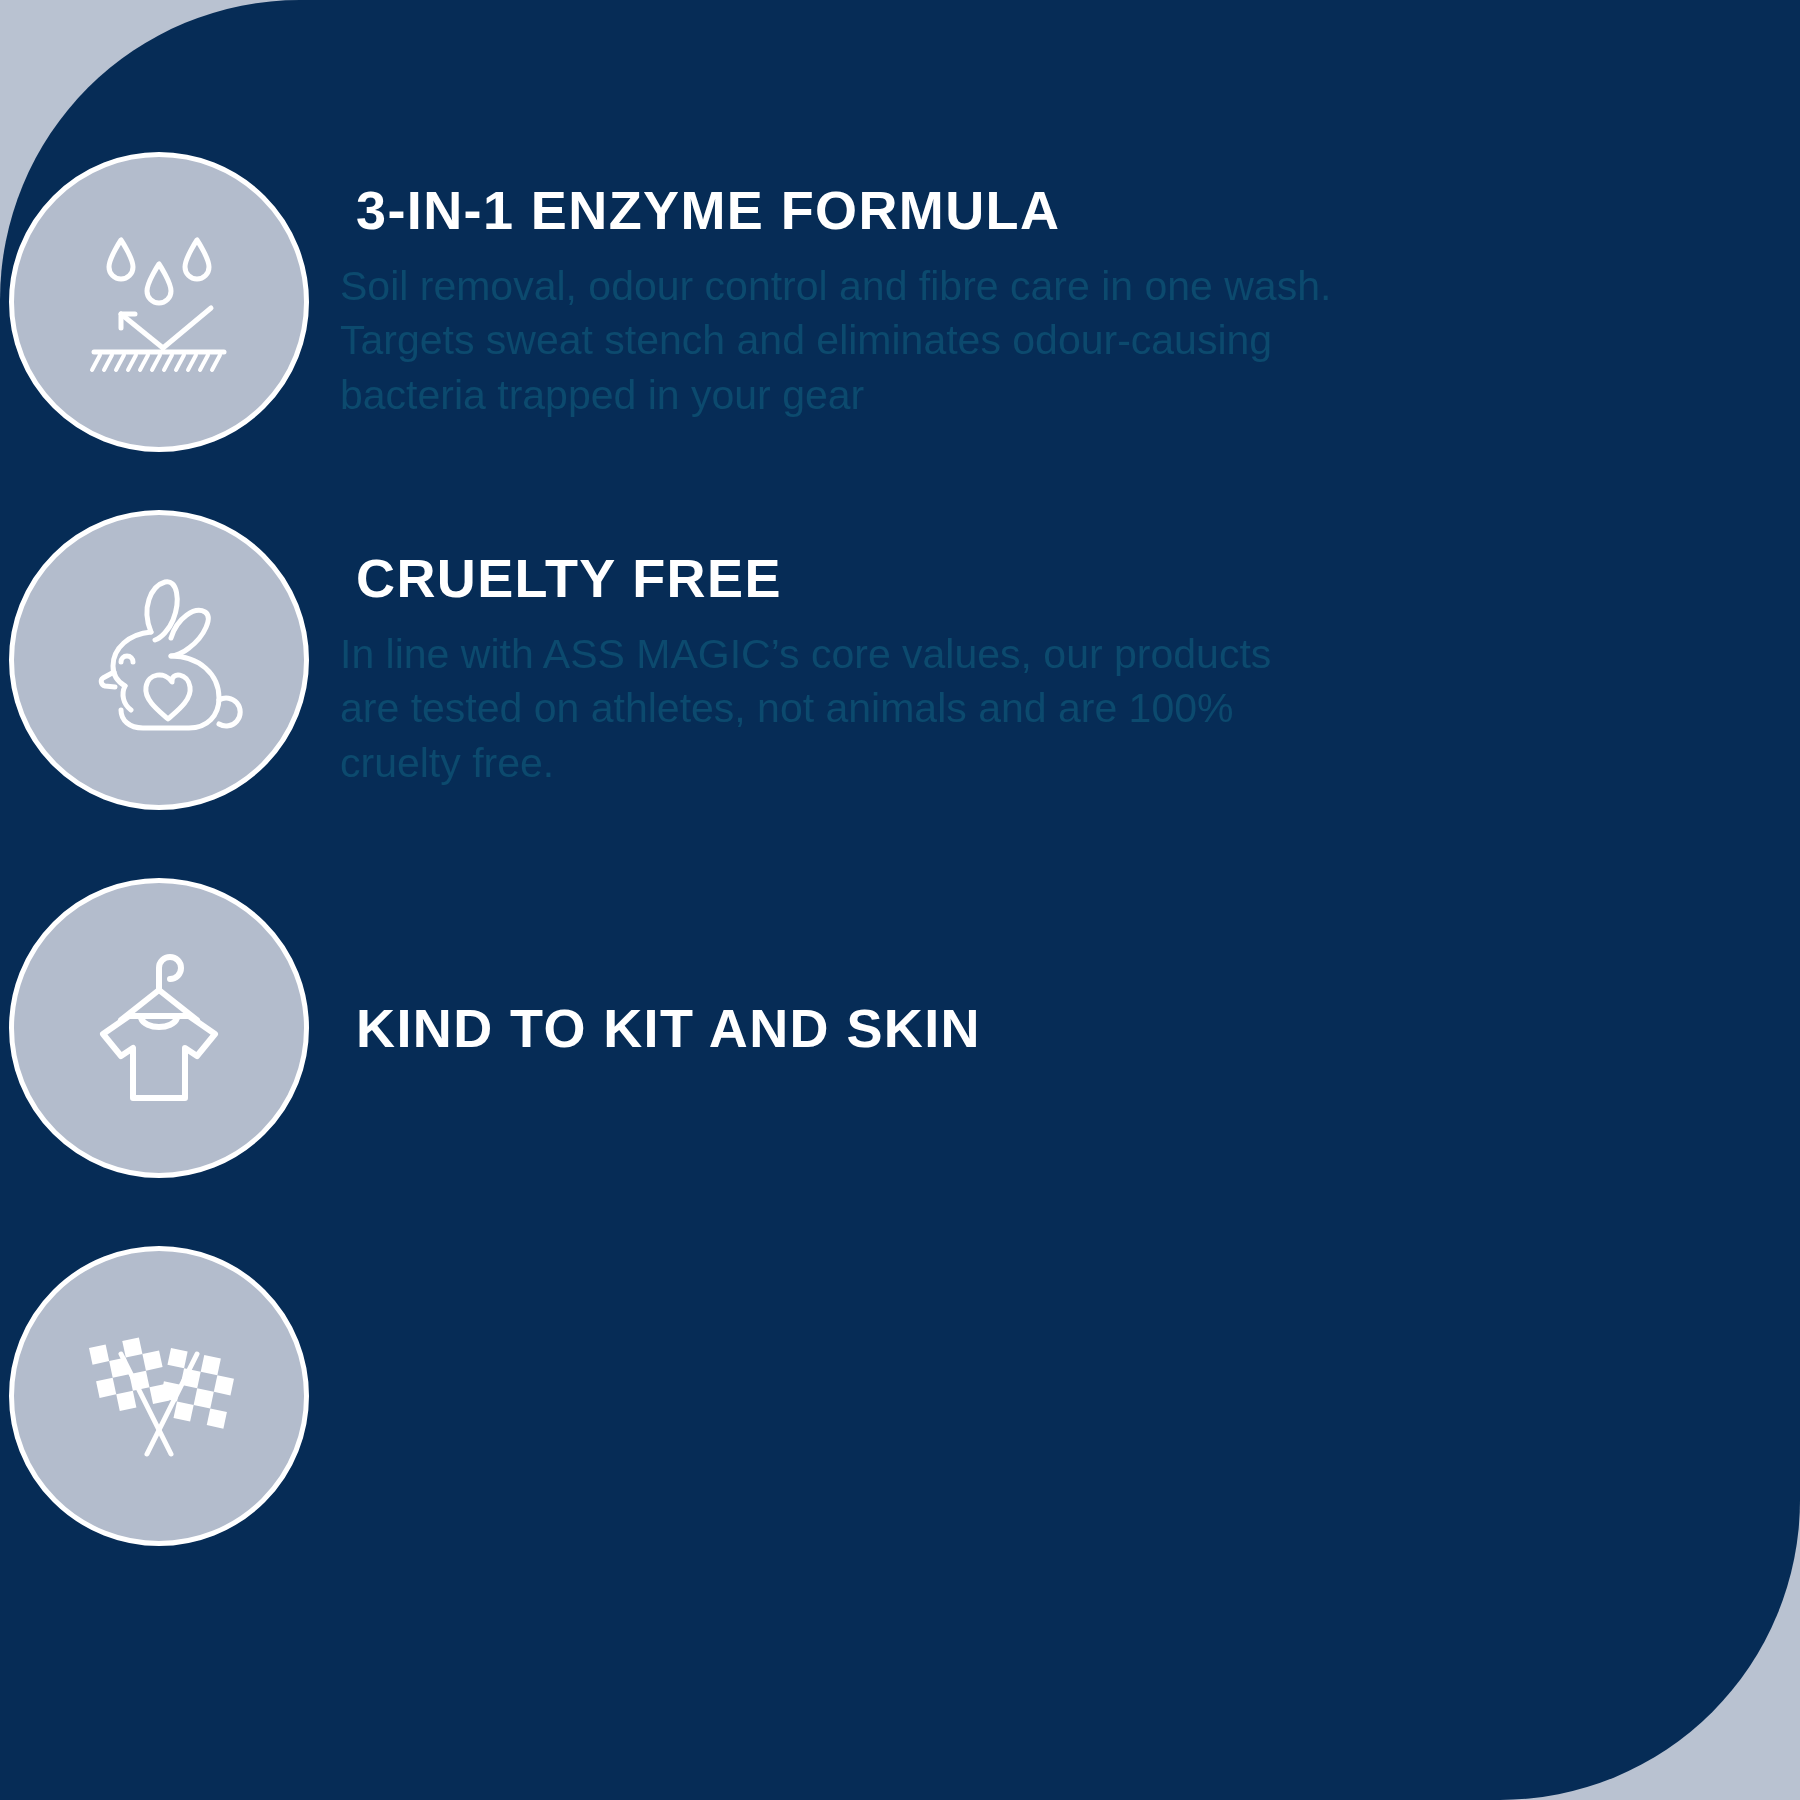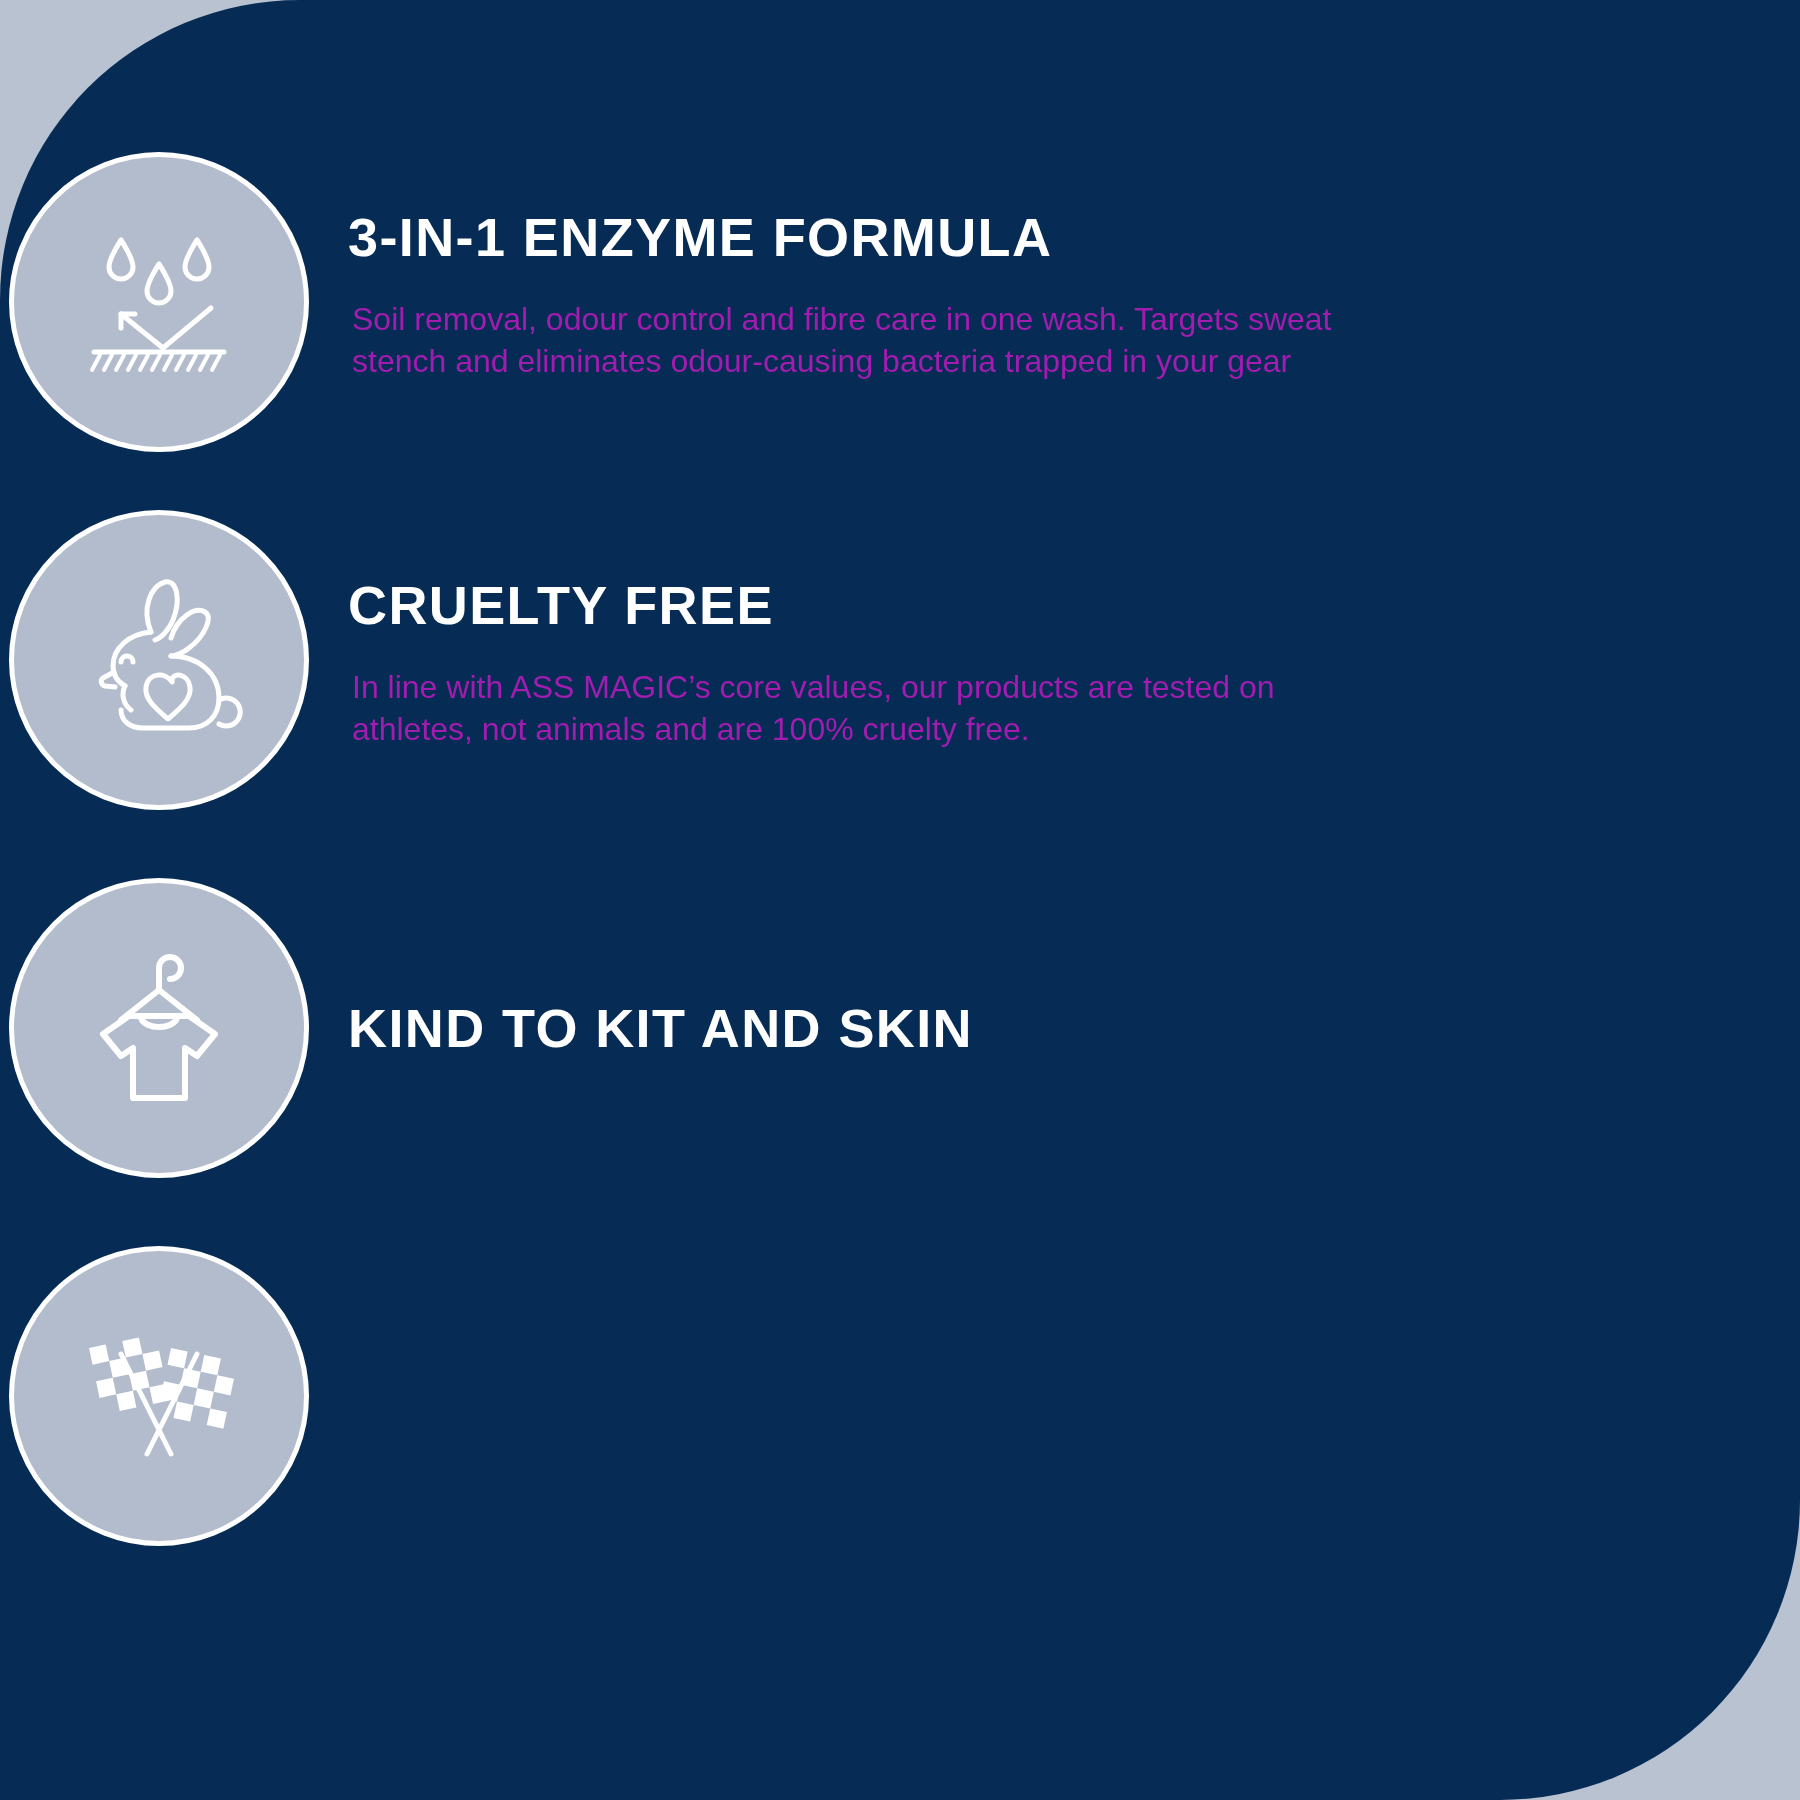--- a/index.html
+++ b/index.html
@@ -87,30 +87,30 @@
     flex-direction: column;
     justify-content: center;
     min-height: 300px;
   }
 
   .feature-title {
     font-size: 54px;
     font-weight: 700;
     letter-spacing: 1.4px;
     line-height: 1.05;
-    margin: 0 0 20px 8px;
+    margin: 0 0 20px 16px;
     color: #ffffff;
   }
 
   .feature-body {
-    font-size: 32px;
+    font-size: 41px;
     font-weight: 400;
     line-height: 1.33;
-    margin: 12px;
-    color: #a21caf;
+    margin: 0;
+    color: #0c4a6e;
     max-width: 1000px;
   }
 
   
   .row-1 { margin-top: 0px; margin-bottom: 58px; }
   .row-2 { margin-bottom: 58px; }
   .row-3 { margin-bottom: 58px; justify-content: flex-end; }
   .row-4 { margin-bottom: 0px; }
 
   .row-2 .text-col, .row-3 .text-col, .row-4 .text-col { padding-top: 10px; }

